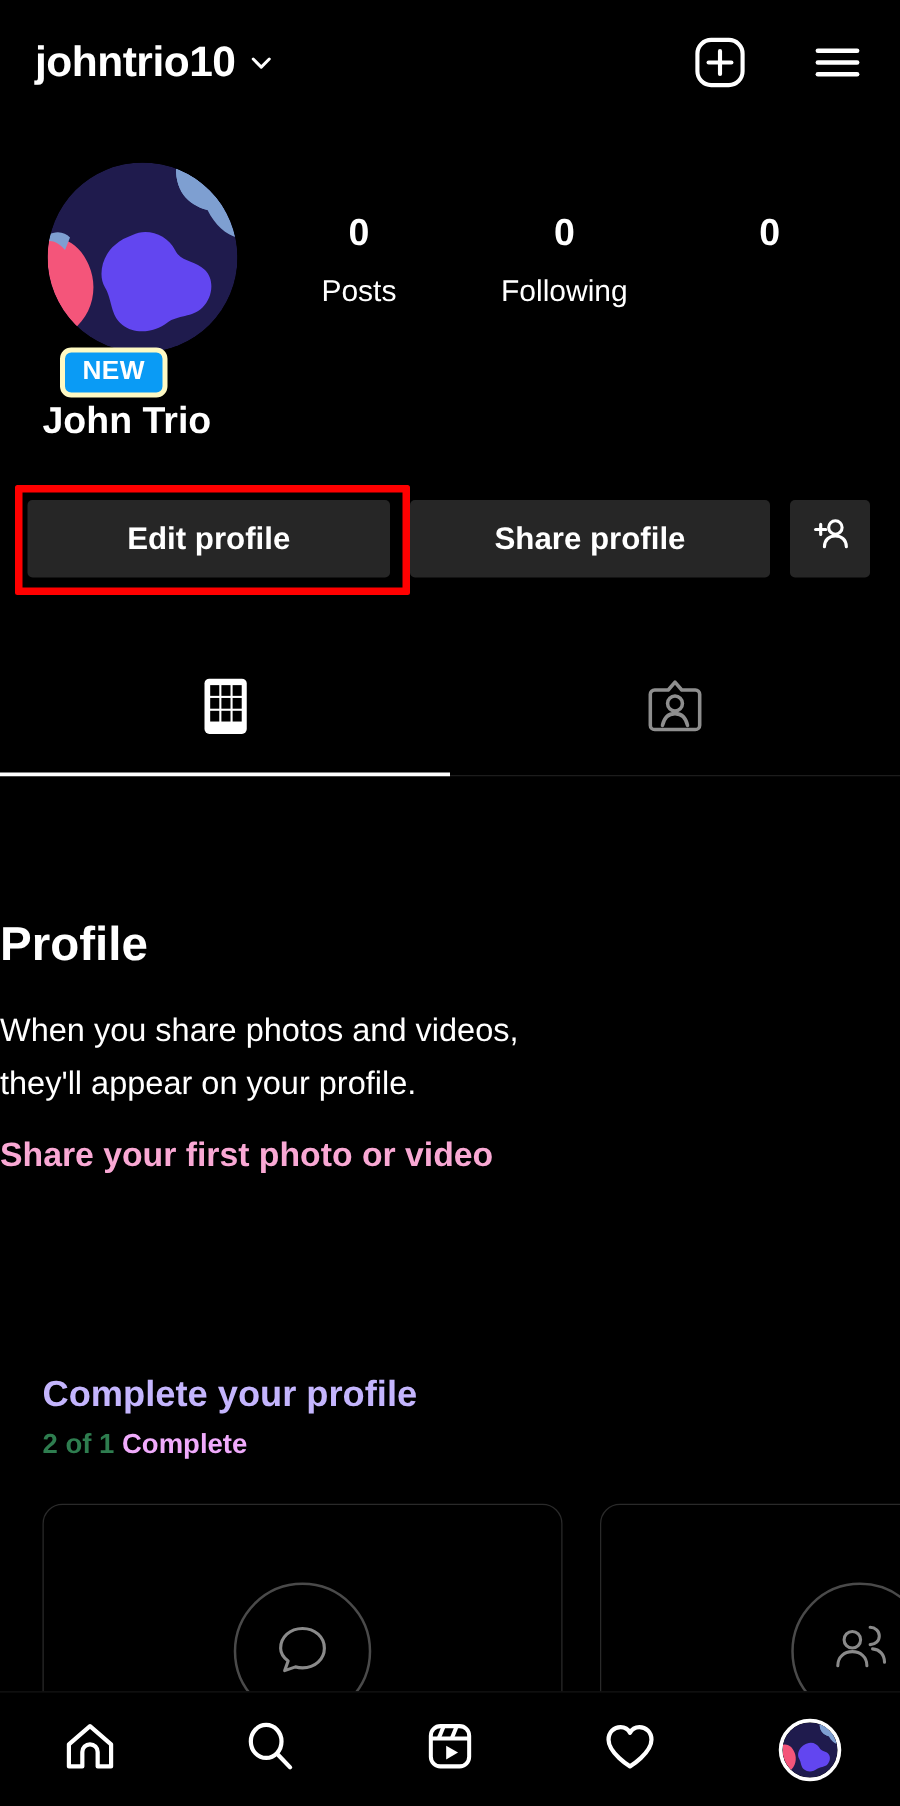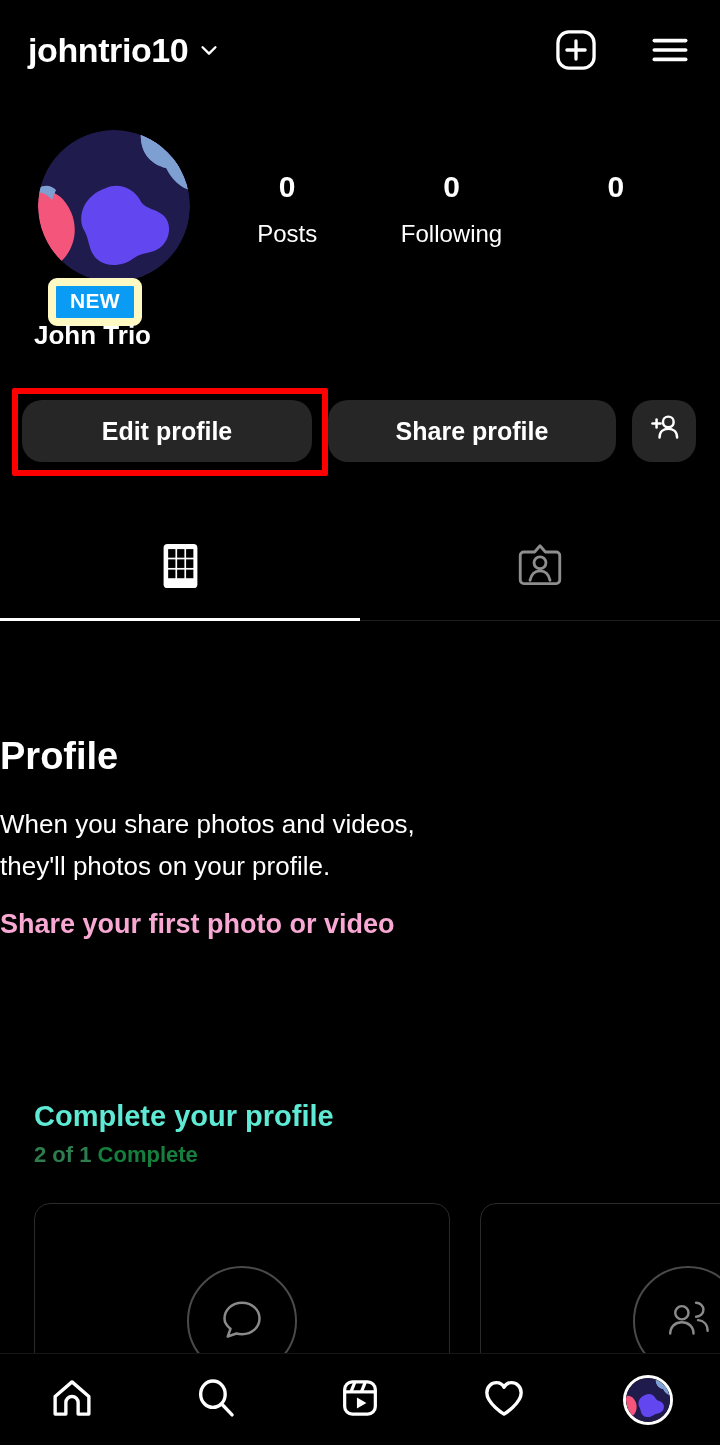--- a/index.html
+++ b/index.html
@@ -47,49 +47,49 @@
     overflow: hidden; position: relative; display: block;
   }
   .new-badge {
     position: absolute;
     left: 48px; top: 148px;
     background: #0a9bf5;
     color: #fff;
     font-size: 21px; font-weight: bold;
     padding: 4px 14px 6px;
     border-radius: 9px;
-    border: 8px solid #fef9c3;
+    border: 4px solid #fef9c3;
     line-height: 1.05;
     letter-spacing: 0.3px;
   }
   .stats {
     flex: 1;
     display: flex; align-items: flex-start;
     padding-top: 38px; padding-right: 22px;
   }
   .stat { flex: 1; text-align: center; }
   .stat-num { font-size: 30px; font-weight: bold; line-height: 1.25; }
   .stat-label { font-size: 24px; font-weight: normal; color: #fff; margin-top: 14px; }
 
   .display-name {
     position: absolute; top: 320px; left: 34px;
-    font-size: 26px; font-weight: bold; color: #fff;
+    font-size: 30px; font-weight: bold; color: #fff;
   }
 
   
   .actions {
     position: absolute; top: 400px; left: 0;
     width: 720px; height: 62px;
     display: flex; align-items: center; gap: 16px;
     padding: 0 22px;
   }
   .btn {
     height: 62px;
     background: #262626;
-    border-radius: 20px;
+    border-radius: 4px;
     border: none;
     color: #fff;
     font-size: 25px; font-weight: bold;
     font-family: "Liberation Sans", sans-serif;
     display: flex; align-items: center; justify-content: center;
   }
   .btn-edit { width: 290px; }
   .btn-share { width: 288px; }
   .btn-add { width: 64px; }
 
@@ -133,24 +133,24 @@
   .empty-link {
     margin-top: 22px;
     font-size: 27px; font-weight: bold; color: #f9a8d4;
     display: inline-block;
   }
 
   
   .complete {
     position: absolute; top: 1100px; left: 34px; width: 686px;
   }
-  .complete-title { font-size: 29px; font-weight: bold; color: #5eead4; }
+  .complete-title { font-size: 29px; font-weight: bold; color: #c4b5fd; }
   .complete-sub { margin-top: 9px; font-size: 22px; font-weight: bold; }
   .sub-green { color: #2e7d4f; }
-  .sub-gray { color: #15803d; }
+  .sub-gray { color: #f0abfc; }
 
   .cards {
     position: absolute; top: 1203px; left: 34px;
     display: flex; gap: 30px;
   }
   .card {
     width: 416px; height: 210px;
     border: 1px solid #2a2a2a;
     border-radius: 16px;
     position: relative;
@@ -298,21 +298,21 @@
           <path d="M9.6 29 C10.6 24.3 13.4 22 17 22 C20.6 22 23.4 24.3 24.4 29" stroke-linecap="round"></path>
         </svg>
       </span>
     </div>
   </div>
 
   <div class="empty">
     <div class="empty-title">Profile</div>
     <div class="empty-desc">
       <div>When you share photos and videos,</div>
-      <div>they'll photos on your profile.</div>
+      <div>they'll appear on your profile.</div>
     </div>
     <div class="empty-link">Share your first photo or video</div>
   </div>
 
   <div class="complete">
     <div class="complete-title">Complete your profile</div>
     <div class="complete-sub">
       <span class="sub-green">2 of 1</span>
       <span class="sub-gray">Complete</span>
     </div>

